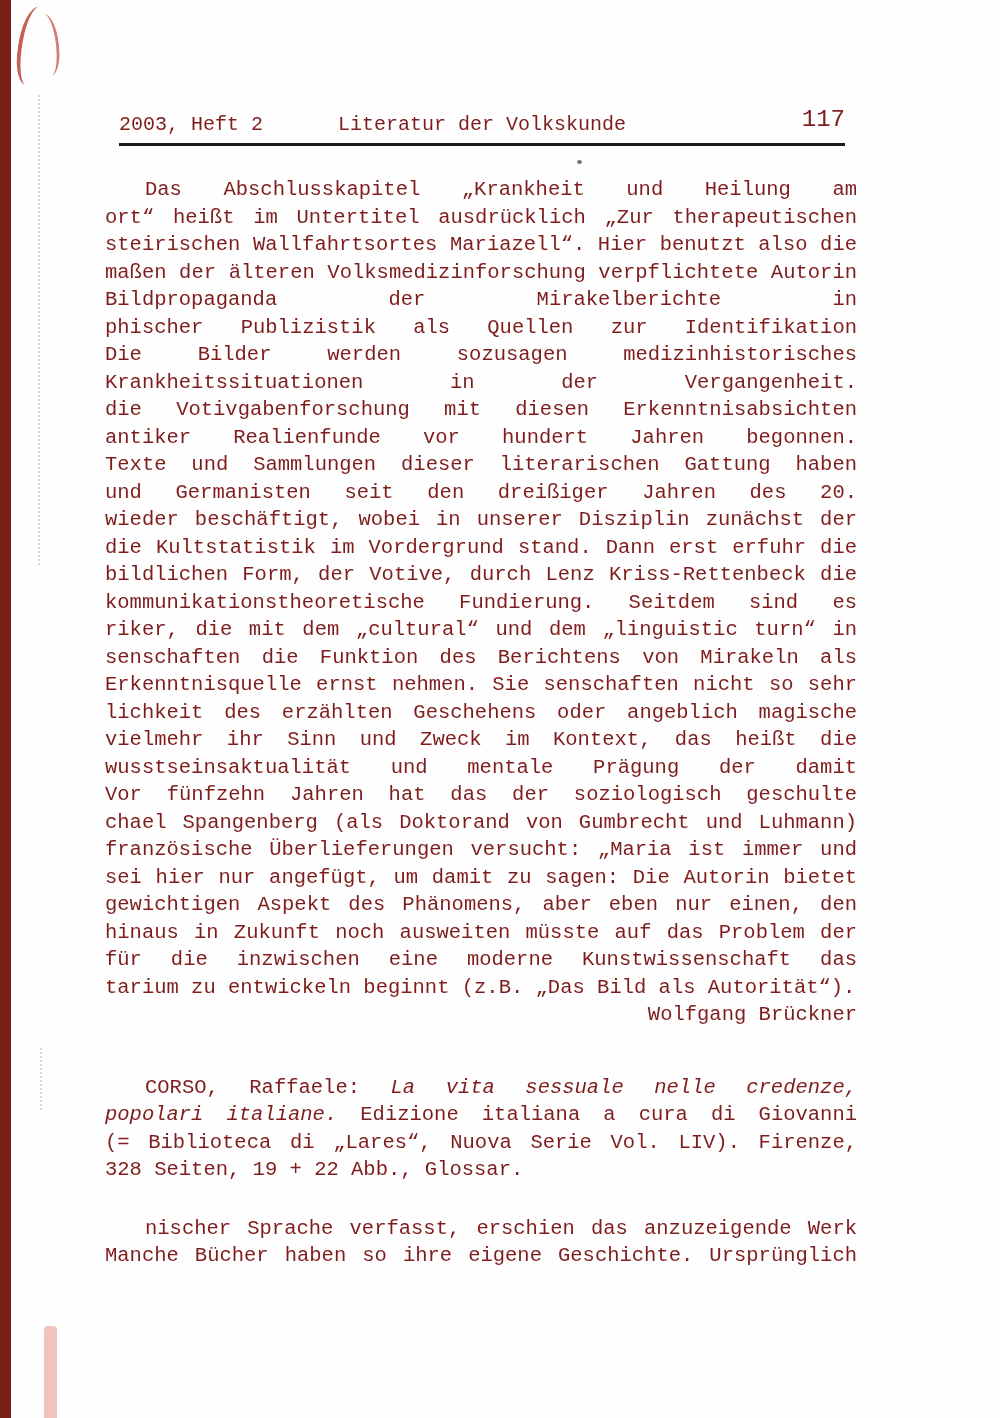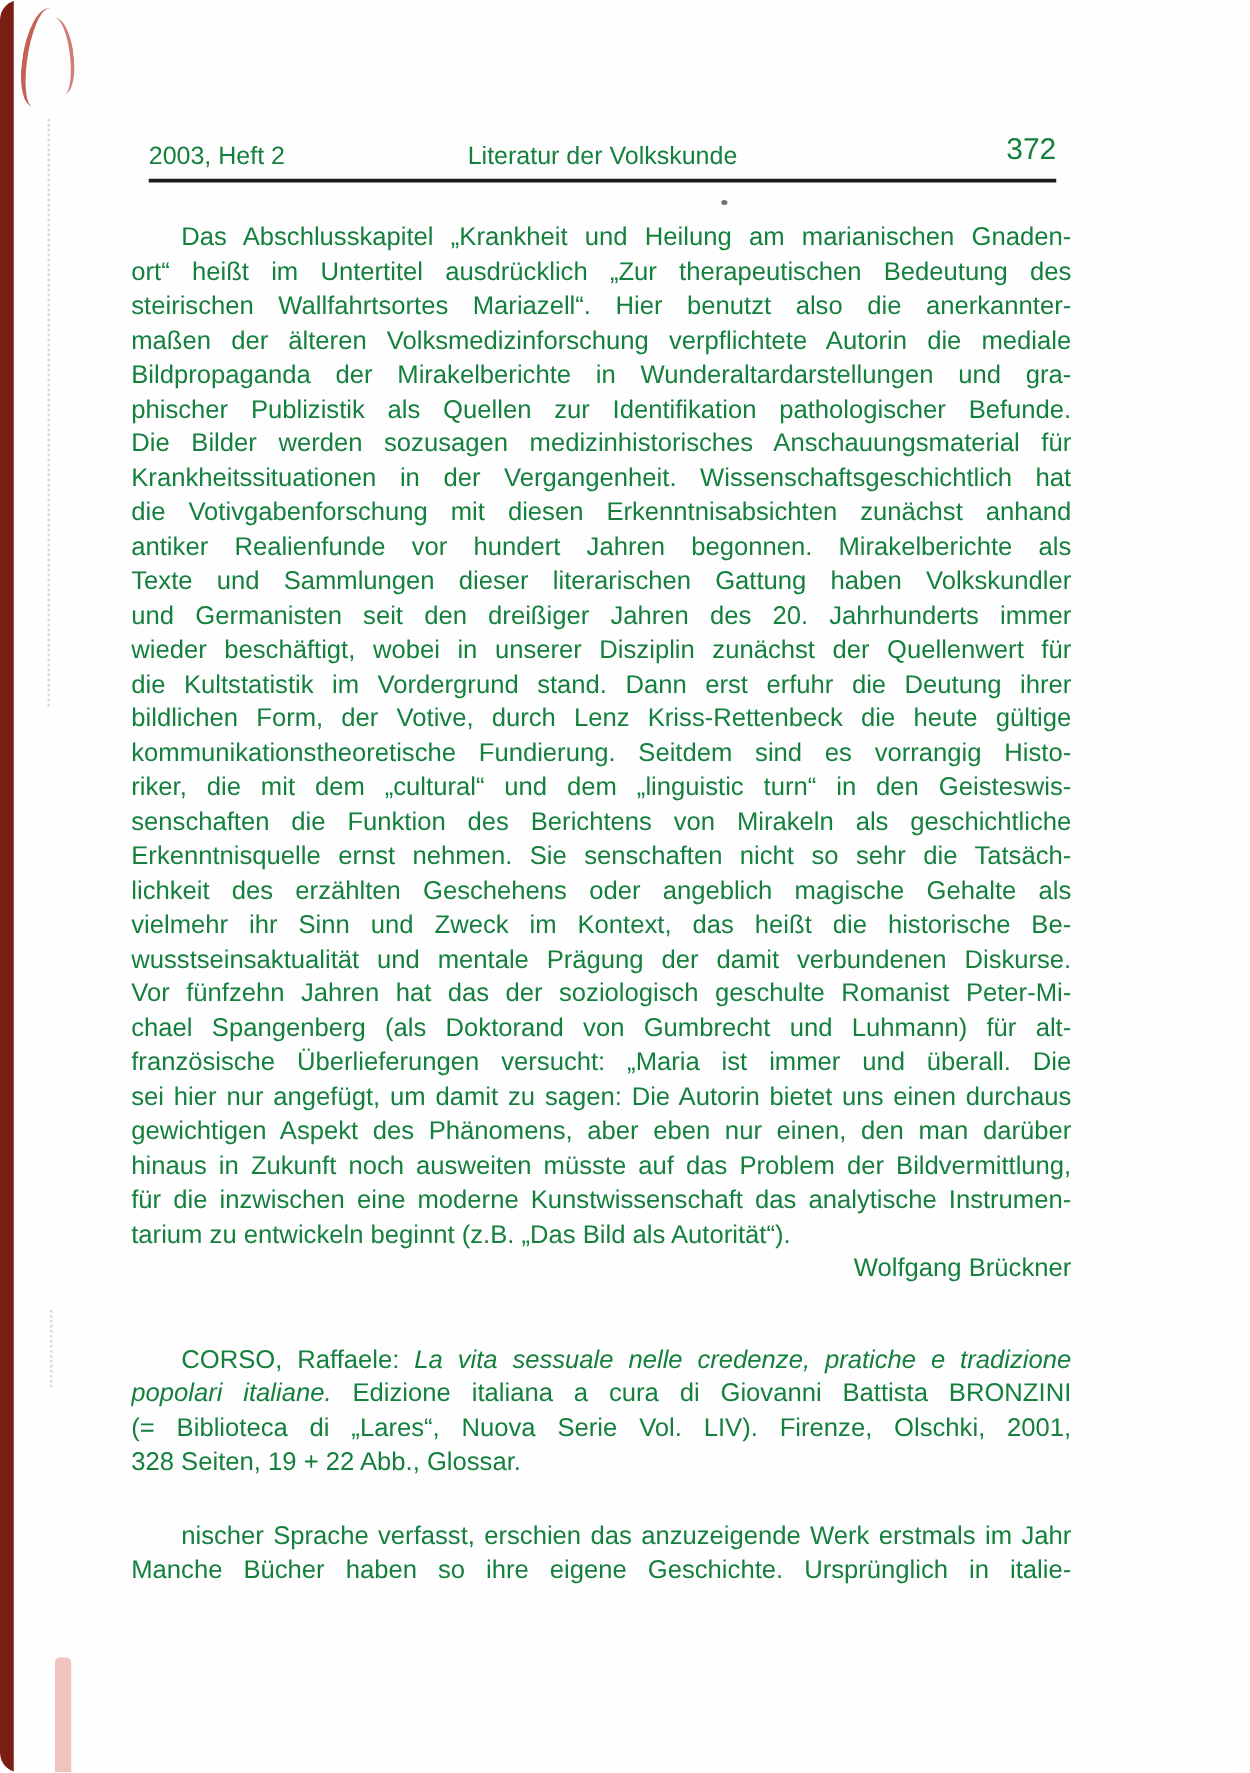--- a/index.html
+++ b/index.html
@@ -2,23 +2,22 @@
 <html><head>
 <meta charset="utf-8">
 <style>
   html, body { margin: 0; padding: 0; background: #ffffff; }
   .page {
     position: relative;
     width: 1000px;
     height: 1418px;
     background: #fefefe;
     overflow: hidden;
-    font-family: Liberation Sans, sans-serif;
-    color: #15803d;
-    border-radius: 16px;
+    font-family: Liberation Mono, monospace;
+    color: #7f1d1d;
   }
   
   .spine-strip {
     position: absolute; left: 0; top: 0; width: 11px; height: 1418px;
     background: #7b1e14;
   }
   .ink-smudge { position: absolute; pointer-events: none; }
   .ink-stroke-1 {
     left: 18px; top: 6px; width: 26px; height: 80px;
     border-left: 4px solid rgba(181,56,43,0.8);
@@ -91,21 +90,21 @@
   <div class="ink-smudge ink-stroke-2"></div>
   <div class="dust-line-1"></div>
   <div class="dust-line-2"></div>
   <div class="bottom-mark"></div>
 
   <div class="content">
 
     <div class="header-row">
       <span class="header-issue">2003, Heft 2</span>
       <span class="header-section">Literatur der Volkskunde</span>
-      <span class="header-pagenum">372</span>
+      <span class="header-pagenum">117</span>
     </div>
     <div class="header-rule"></div>
     <div class="header-tick"></div>
 
     <div class="para para1">
         <div class="line">Das Abschlusskapitel „Krankheit und Heilung am marianischen Gnaden-</div>
         <div class="line">ort“ heißt im Untertitel ausdrücklich „Zur therapeutischen Bedeutung des</div>
         <div class="line">steirischen Wallfahrtsortes Mariazell“. Hier benutzt also die anerkannter-</div>
         <div class="line">maßen der älteren Volksmedizinforschung verpflichtete Autorin die mediale</div>
         <div class="line">Bildpropaganda der Mirakelberichte in Wunderaltardarstellungen und gra-</div>

